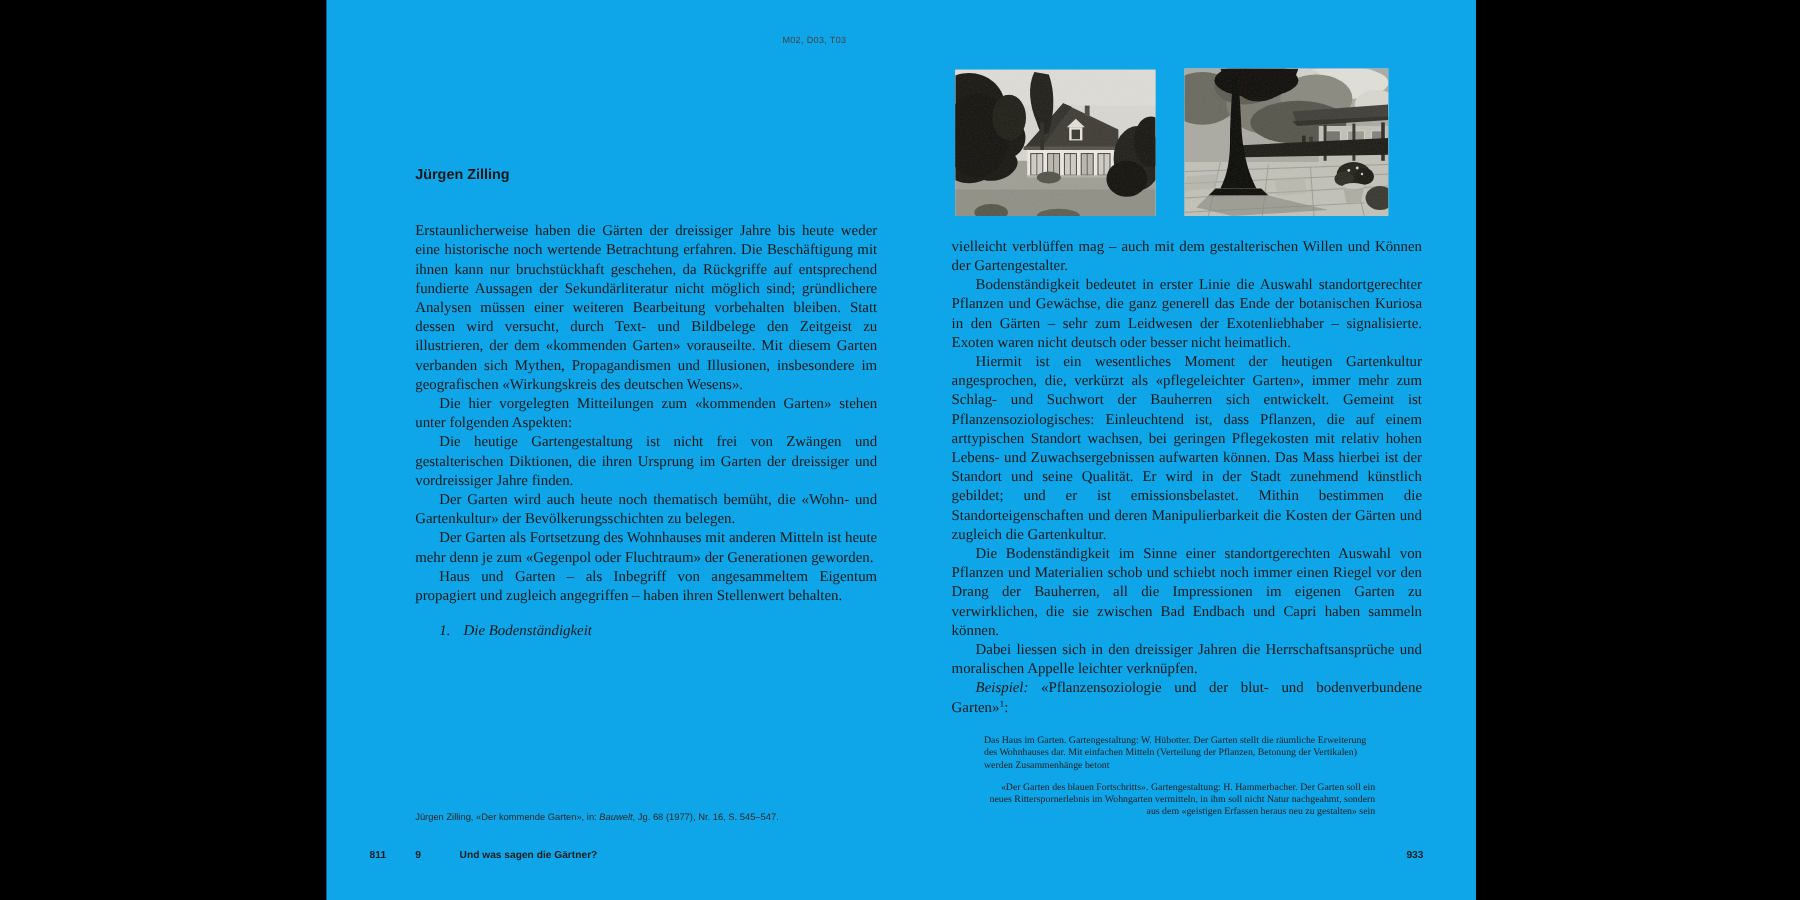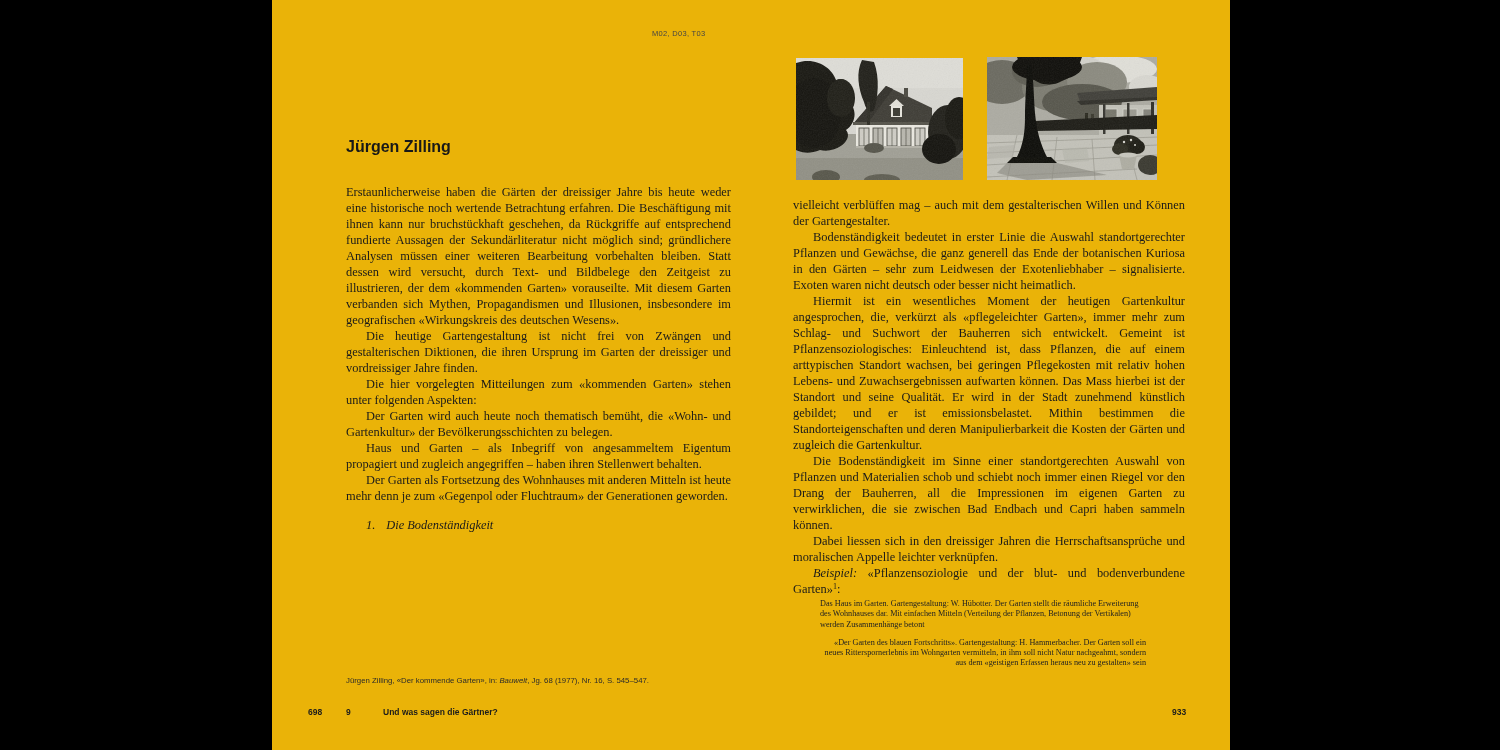--- a/index.html
+++ b/index.html
@@ -1,26 +1,26 @@
 <!DOCTYPE html>
 <html><head>
 <meta charset="utf-8">
 <style>
   html,body{margin:0;padding:0;background:#000;}
   .stage{position:relative;width:1500px;height:750px;background:#000;overflow:hidden;
          font-family:"Liberation Serif",serif;}
-  .page{position:absolute;left:272px;top:0;width:958px;height:750px;background:#eab308;color:#1b1b1b;}
+  .page{position:absolute;left:272px;top:0;width:958px;height:750px;background:#0ea5e9;color:#1b1b1b;}
 
   .plate-refs{position:absolute;left:380px;top:29px;font-family:"Liberation Sans",sans-serif;
               font-size:7.5px;letter-spacing:.3px;color:#454545;}
 
   .title{position:absolute;left:74px;top:44px;font-size:25.5px;line-height:28.6px;
          font-weight:400;color:#151515;letter-spacing:.2px;}
   .author{position:absolute;left:74px;top:138px;font-family:"Liberation Sans",sans-serif;
-          font-weight:700;font-size:16px;color:#181818;}
+          font-weight:700;font-size:12px;color:#181818;}
 
   .col{position:absolute;font-size:12.4px;line-height:16px;text-align:justify;color:#1a1a1a;}
   .col p{margin:0;}
   .ind{text-indent:20px;}
   .heading{font-style:italic;text-indent:20px;margin-top:13px !important;}
   .hn{margin-right:11px;}
   .left-col{left:74px;top:184px;width:385px;}
   .right-col{left:521px;top:197px;width:392px;}
   sup{font-size:8px;line-height:0;vertical-align:4px;}
 
@@ -28,47 +28,47 @@
             font-size:7.8px;color:#2b2b2b;text-align:right;}
   .footer-item{position:absolute;top:707px;font-family:"Liberation Sans",sans-serif;
                font-weight:700;font-size:8.5px;color:#1c1c1c;}
   .fp-left{left:36px;} .fp-chap{left:74px;} .fp-title{left:111px;} .fp-right{left:900px;}
 
   .photo{position:absolute;overflow:hidden;background:#c9c8c0;}
   .photo1{left:524px;top:58px;width:167px;height:122px;}
   .photo2{left:715px;top:57px;width:170px;height:123px;}
   .photo svg{display:block;width:100%;height:100%;}
 
-  .captions{margin-top:2px;margin-left:27px;width:326px;}
+  .captions{margin-top:15px;margin-left:27px;width:326px;}
   .caption{font-size:8.2px;line-height:10.3px;text-align:left;margin:0;color:#222;}
   .caption+.caption{margin-top:8px;text-align:right;}
 </style>
 </head>
 <body>
 
 <div class="stage">
   <div class="page">
 
     <div class="plate-refs">M02, D03, T03</div>
 
     <div class="author">Jürgen Zilling</div>
 
     <div class="col left-col">
       <p>Erstaunlicherweise haben die Gärten der dreissiger Jahre bis heute weder eine historische noch wertende Betrachtung erfahren. Die Beschäftigung mit ihnen kann nur bruchstückhaft geschehen, da Rückgriffe auf entsprechend fundierte Aussagen der Sekundärliteratur nicht möglich sind; gründlichere Analysen müssen einer weiteren Bearbeitung vorbehalten bleiben. Statt dessen wird versucht, durch Text- und Bildbelege den Zeitgeist zu illustrieren, der dem «kommenden Garten» vorauseilte. Mit diesem Garten verbanden sich Mythen, Propagandismen und Illusionen, insbesondere im geografischen «Wirkungskreis des deutschen Wesens».</p>
+      <p class="ind">Die hier vorgelegten Mitteilungen zum «kommenden Garten» stehen unter folgenden Aspekten:</p>
       <p class="ind">Die heutige Gartengestaltung ist nicht frei von Zwängen und gestalterischen Diktionen, die ihren Ursprung im Garten der dreissiger und vordreissiger Jahre finden.</p>
-      <p class="ind">Die hier vorgelegten Mitteilungen zum «kommenden Garten» stehen unter folgenden Aspekten:</p>
       <p class="ind">Der Garten wird auch heute noch thematisch bemüht, die «Wohn- und Gartenkultur» der Bevölkerungsschichten zu belegen.</p>
+      <p class="ind">Der Garten als Fortsetzung des Wohnhauses mit anderen Mitteln ist heute mehr denn je zum «Gegenpol oder Fluchtraum» der Generationen geworden.</p>
       <p class="ind">Haus und Garten – als Inbegriff von angesammeltem Eigentum propagiert und zugleich angegriffen – haben ihren Stellenwert behalten.</p>
-      <p class="ind">Der Garten als Fortsetzung des Wohnhauses mit anderen Mitteln ist heute mehr denn je zum «Gegenpol oder Fluchtraum» der Generationen geworden.</p>
       <p class="heading"><span class="hn">1.</span><span>Die Bodenständigkeit</span></p>
     </div>
 
     <div class="footnote"><span>Jürgen Zilling, «Der kommende Garten», in: </span><i>Bauwelt</i><span>, Jg. 68 (1977), Nr. 16, S. 545–547.</span></div>
 
-    <div class="footer-item fp-left">698</div>
+    <div class="footer-item fp-left">811</div>
     <div class="footer-item fp-chap">9</div>
     <div class="footer-item fp-title">Und was sagen die Gärtner?</div>
 
     <div class="photo photo1">
       <svg viewBox="0 0 167 122" preserveAspectRatio="none">
         <defs>
           <filter id="g1">
               <feTurbulence type="fractalNoise" baseFrequency="0.8" numOctaves="2"></feTurbulence>
               <feColorMatrix type="saturate" values="0"></feColorMatrix>
               <feComponentTransfer>

